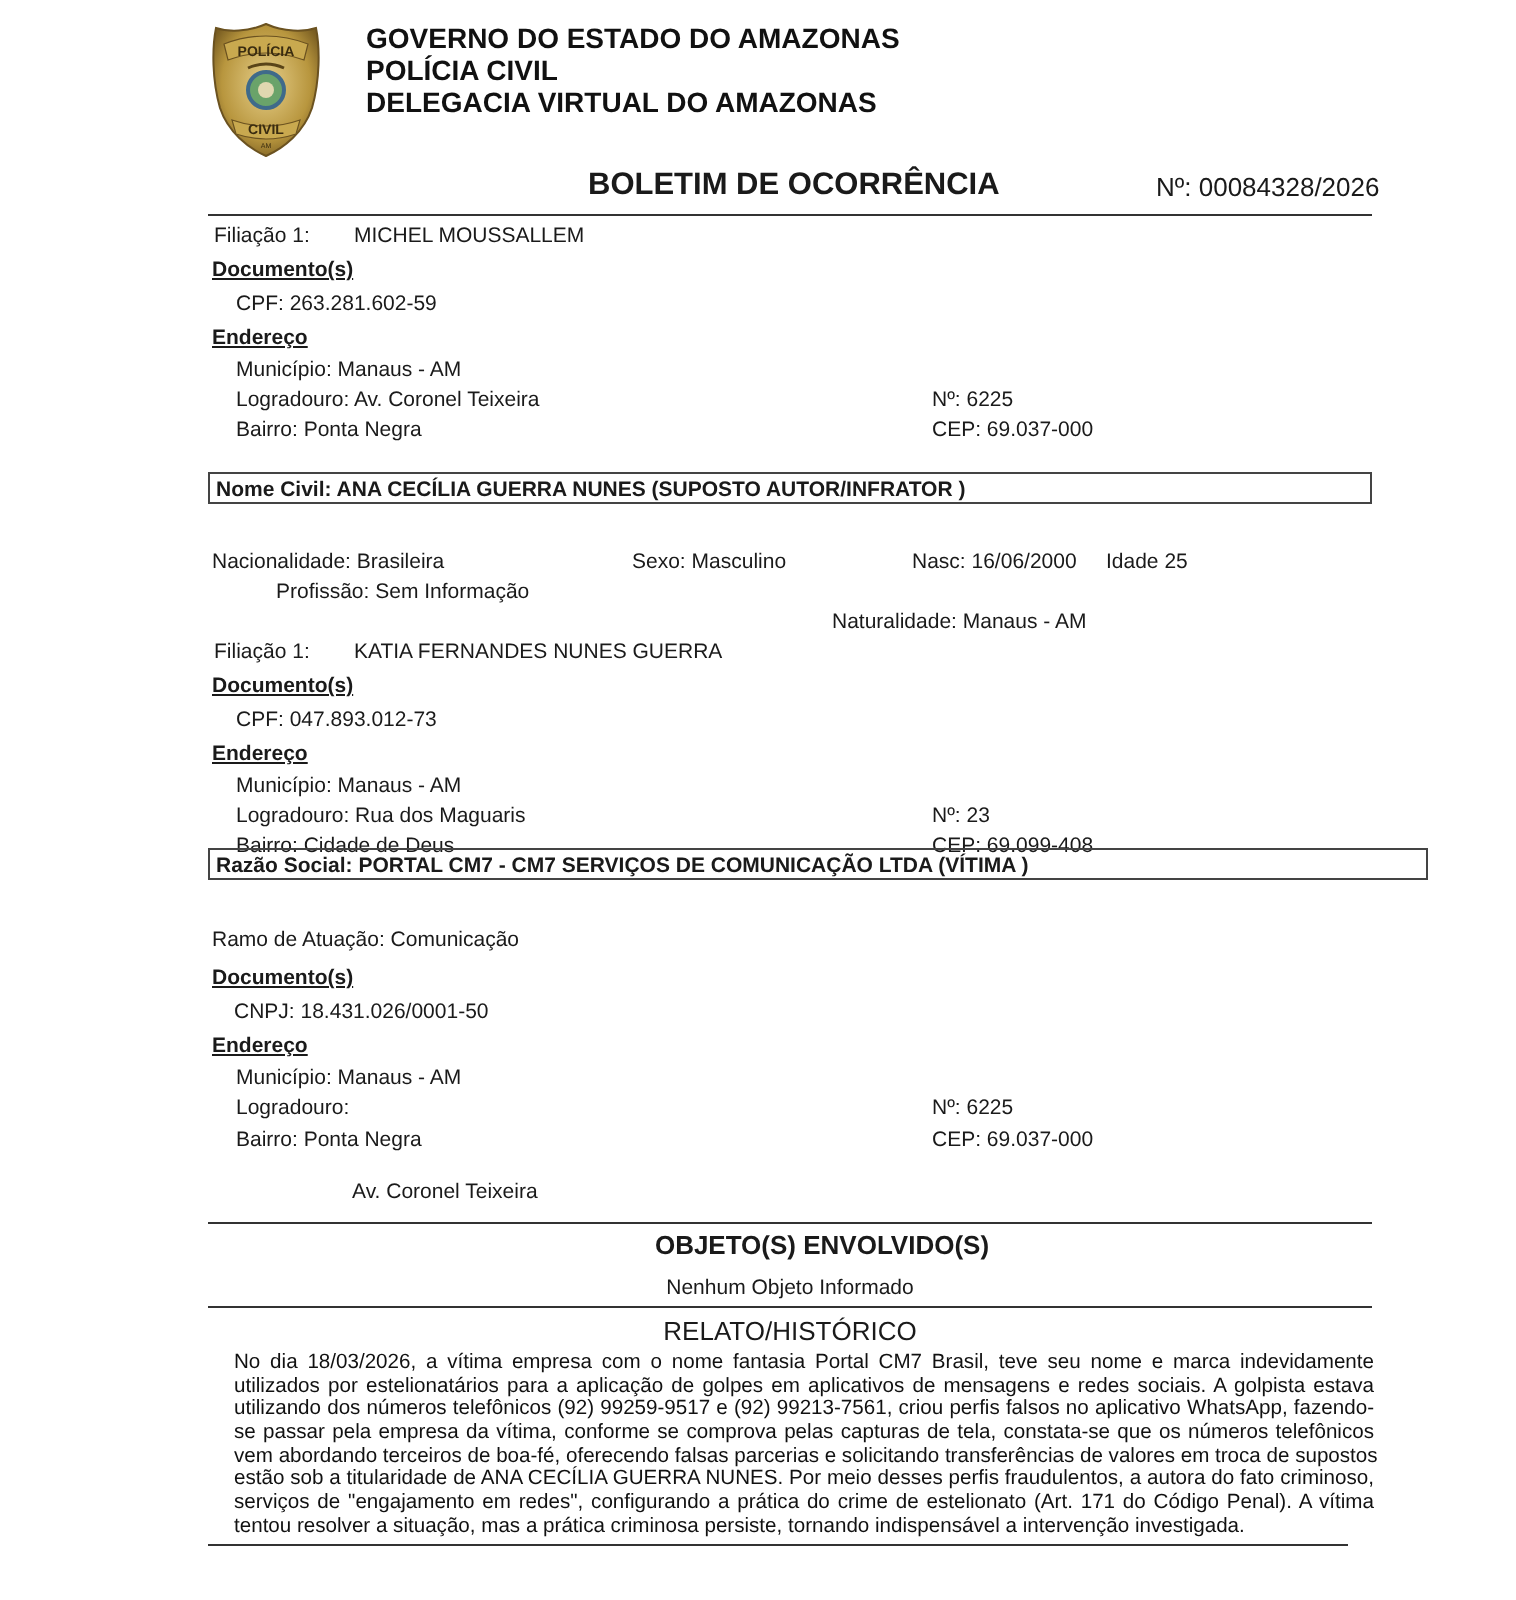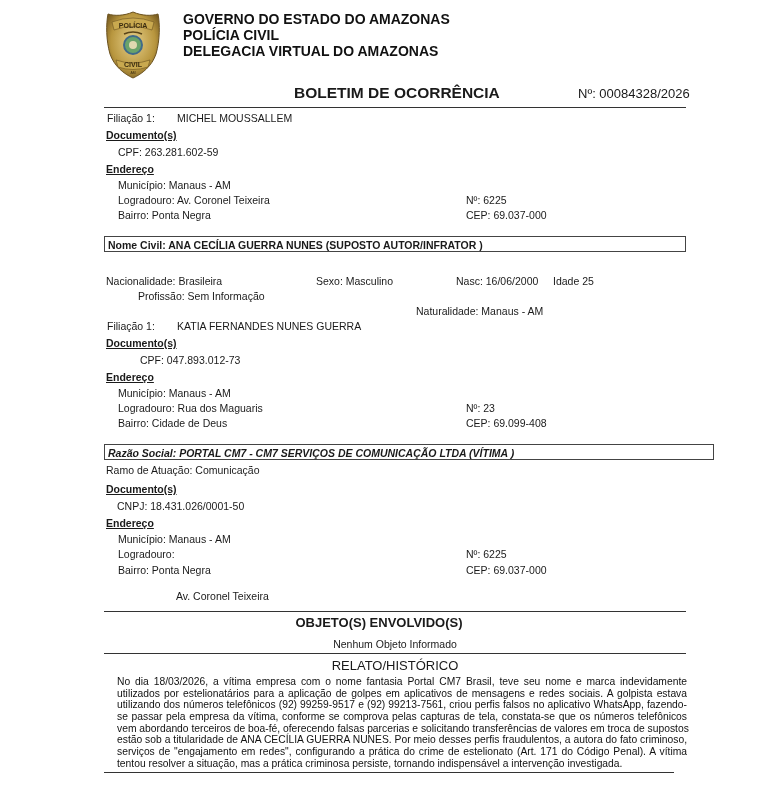--- a/index.html
+++ b/index.html
@@ -61,42 +61,42 @@
 <div class="box" style="left:104px; top:236px; width:582px;"><span>Nome Civil: ANA CECÍLIA GUERRA NUNES (SUPOSTO AUTOR/INFRATOR )</span></div>
 <div class="abs t" style="left:106px; top:275px;">Nacionalidade: Brasileira</div>
 <div class="abs t" style="left:316px; top:275px;">Sexo: Masculino</div>
 <div class="abs t" style="left:456px; top:275px;">Nasc: 16/06/2000</div>
 <div class="abs t" style="left:553px; top:275px;">Idade  25</div>
 <div class="abs t" style="left:106px; top:290px;margin-left:32px;">Profissão: Sem Informação</div>
 <div class="abs t" style="left:416px; top:305px;">Naturalidade: Manaus - AM</div>
 <div class="abs t" style="left:107px; top:320px;">Filiação 1:</div>
 <div class="abs t" style="left:177px; top:320px;">KATIA FERNANDES NUNES GUERRA</div>
 <div class="abs sec" style="left:106px; top:337px;">Documento(s)</div>
-<div class="abs t" style="left:118px; top:354px;margin-left:22px;">CPF: 047.893.012-73</div>
+<div class="abs t" style="left:118px; top:354px;">CPF: 047.893.012-73</div>
 <div class="abs sec" style="left:106px; top:371px;">Endereço</div>
 <div class="abs t" style="left:118px; top:387px;">Município:  Manaus - AM</div>
 <div class="abs t" style="left:118px; top:402px;">Logradouro:  Rua dos Maguaris</div>
 <div class="abs t" style="left:466px; top:402px;">Nº: 23</div>
 <div class="abs t" style="left:118px; top:417px;">Bairro: Cidade de Deus</div>
 <div class="abs t" style="left:466px; top:417px;">CEP:  69.099-408</div>
 
-<div class="box" style="left:104px; top:444px; width:610px;font-style:italic;"><span>Razão Social: PORTAL CM7 - CM7 SERVIÇOS DE COMUNICAÇÃO LTDA (VÍTIMA )</span></div>
+<div class="box" style="left:104px; top:424px; width:610px;"><span>Razão Social: PORTAL CM7 - CM7 SERVIÇOS DE COMUNICAÇÃO LTDA (VÍTIMA )</span></div>
 <div class="abs t" style="left:106px; top:464px;">Ramo de Atuação: Comunicação</div>
 <div class="abs sec" style="left:106px; top:483px;">Documento(s)</div>
 <div class="abs t" style="left:117px; top:500px;">CNPJ: 18.431.026/0001-50</div>
 <div class="abs sec" style="left:106px; top:517px;">Endereço</div>
 <div class="abs t" style="left:118px; top:533px;">Município:  Manaus - AM</div>
 <div class="abs t" style="left:118px; top:548px;">Logradouro:</div>
 <div class="abs t" style="left:466px; top:548px;">Nº: 6225</div>
 <div class="abs t" style="left:118px; top:564px;">Bairro: Ponta Negra</div>
 <div class="abs t" style="left:466px; top:564px;">CEP:  69.037-000</div>
 <div class="abs t" style="left:176px; top:590px;">Av. Coronel Teixeira</div>
 
 <div class="rule" style="left:104px; top:611px; width:582px;"></div>
-<div class="center" style="left:88px; top:615px; width:582px; font-weight:bold; font-size:13px;">OBJETO(S) ENVOLVIDO(S)</div>
+<div class="center" style="left:120px; top:615px; width:582px; font-weight:bold; font-size:13px;">OBJETO(S) ENVOLVIDO(S)</div>
 <div class="center t" style="left:104px; top:638px; width:582px;">Nenhum Objeto Informado</div>
 <div class="rule" style="left:104px; top:653px; width:582px;"></div>
 
 <div class="center" style="left:104px; top:658px; width:582px; font-weight:normal; font-size:13px;">RELATO/HISTÓRICO</div>
 <div class="relato">
   <span class="relato-line">No dia 18/03/2026, a vítima empresa com o nome fantasia Portal CM7 Brasil, teve seu nome e marca indevidamente</span>
   <span class="relato-line">utilizados por estelionatários para a aplicação de golpes em aplicativos de mensagens e redes sociais. A golpista estava</span>
   <span class="relato-line">utilizando dos números telefônicos (92) 99259-9517 e (92) 99213-7561, criou perfis falsos no aplicativo WhatsApp, fazendo-</span>
   <span class="relato-line">se passar pela empresa da vítima, conforme se comprova pelas capturas de tela, constata-se que os números telefônicos</span>
   <span class="relato-line">vem abordando terceiros de boa-fé, oferecendo falsas parcerias e solicitando transferências de valores em troca de supostos</span>

